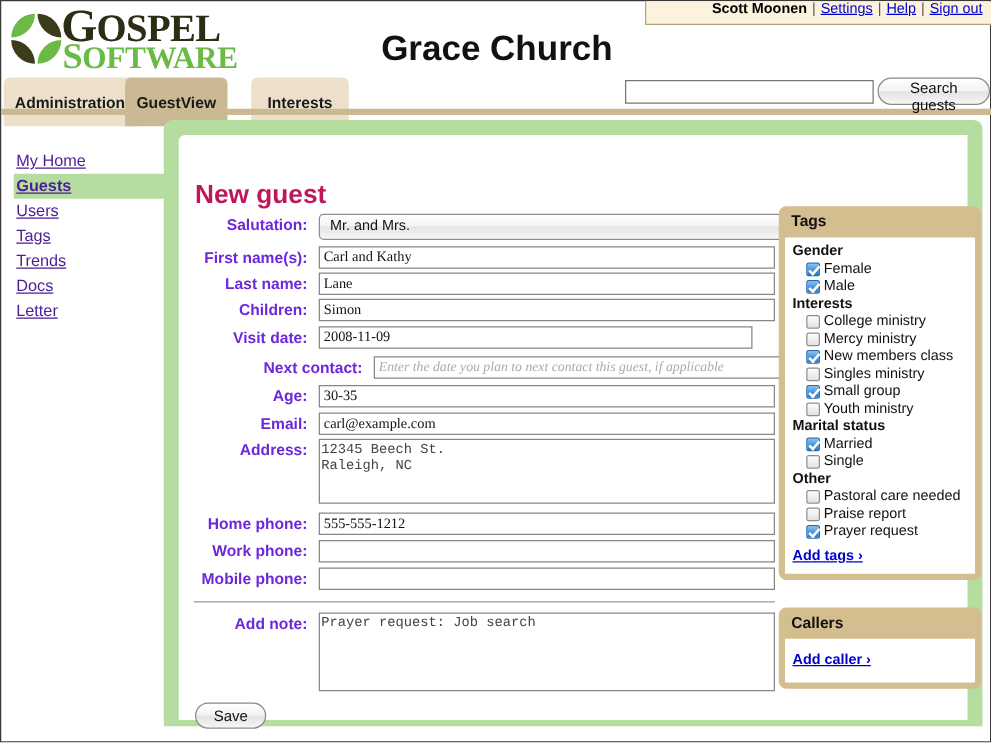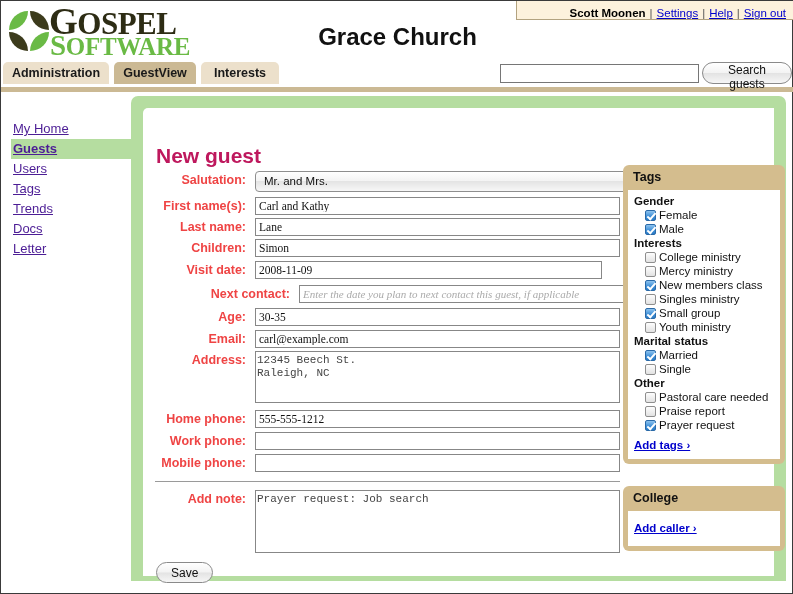--- a/index.html
+++ b/index.html
@@ -18,21 +18,21 @@
   }
 
   
   .userbar {
     position: absolute; top: 0; left: 515px;
     width: 278px; height: 19px;
     background: #fdf2dd;
     border-left: 1px solid #b3a380;
     border-bottom: 1px solid #b3a380;
     box-sizing: border-box;
-    display: flex; align-items: flex-end; justify-content: flex-end;
+    display: flex; align-items: flex-start; justify-content: flex-end;
     padding-right: 8px;
     font-size: 11.5px;
   }
   .userbar .uname { font-weight: bold; color: #000; }
   .userbar .sep { color: #555; margin: 0 4px; }
   .userbar a { color: #0000cc; text-decoration: underline; }
 
   
   .logo { position: absolute; left: 8px; top: 6px; width: 160px; height: 50px; }
   .logo-mark { position: absolute; left: 0; top: 2px; width: 42px; height: 44px; }
@@ -53,38 +53,38 @@
     font-family: "Liberation Serif", serif;
     font-size: 25px; font-weight: bold; color: #6aba45;
     letter-spacing: -0.3px; line-height: 24px;
   }
   .logo-word2 .cap { font-size: 29px; }
 
   
   .church-title {
     position: absolute; left: 0; top: 22px; width: 793px;
     text-align: center;
-    font-size: 24px; font-weight: bold; color: #111;
+    font-size: 28px; font-weight: bold; color: #111;
   }
 
   
   .tabbar {
     position: absolute; left: 0; top: 61px; width: 793px; height: 28px;
   }
   .tab {
-    position: absolute; top: 0; height: 22px;
+    position: absolute; top: 0; height: 39px;
     background: #ece0cb;
     border-radius: 5px 5px 0 0;
     display: flex; align-items: center; justify-content: center;
     font-size: 12.5px; font-weight: bold; color: #1a1a1a;
     cursor: pointer;
   }
   .tab.active { background: #cbb994; }
   .tab0 { left: 2px;   width: 106px; }
-  .tab1 { left: 113px; width: 82px; }
+  .tab1 { left: 99px; width: 82px; }
   .tab2 { left: 200px; width: 78px; }
   .tabrule {
     position: absolute; left: 0; top: 86px; width: 793px; height: 5px;
     background: #cbb994;
   }
 
   
   .searchbox {
     position: absolute; left: 499px; top: 63px;
     width: 199px; height: 19px;
@@ -133,21 +133,21 @@
   .page-title {
     position: absolute; left: 13px; top: 36px;
     font-size: 21px; font-weight: bold; color: #be185d;
   }
   .formrow {
     position: absolute; left: 0; width: 488px; height: 22px;
   }
   .flabel {
     position: absolute; left: 0; width: 103px;
     text-align: right;
-    font-size: 12.5px; font-weight: bold; color: #ef4444;
+    font-size: 12.5px; font-weight: bold; color: #6d28d9;
     line-height: 19px;
   }
   .finput {
     position: absolute; left: 112px; width: 365px; height: 18px;
     border: 1px solid #878787; background: #fff;
     box-sizing: border-box; padding: 0 3px;
     font-size: 11.5px; color: #111;
     font-family: Liberation Serif, serif;
     outline: none;
   }
@@ -455,19 +455,19 @@
       <div class="tagrow">
         <span class="cb on"></span>
         <span>Prayer request</span>
       </div>
 
       <span class="panel-link">Add tags ›</span>
     </div>
   </div>
 
   <div class="panel" style="left:622px; top:485px; width:162px;">
-    <div class="panel-head">College</div>
+    <div class="panel-head">Callers</div>
     <div class="panel-body" style="padding-bottom:10px;">
       <span class="panel-link">Add caller ›</span>
     </div>
   </div>
 
 </div>
 
 </body></html>

